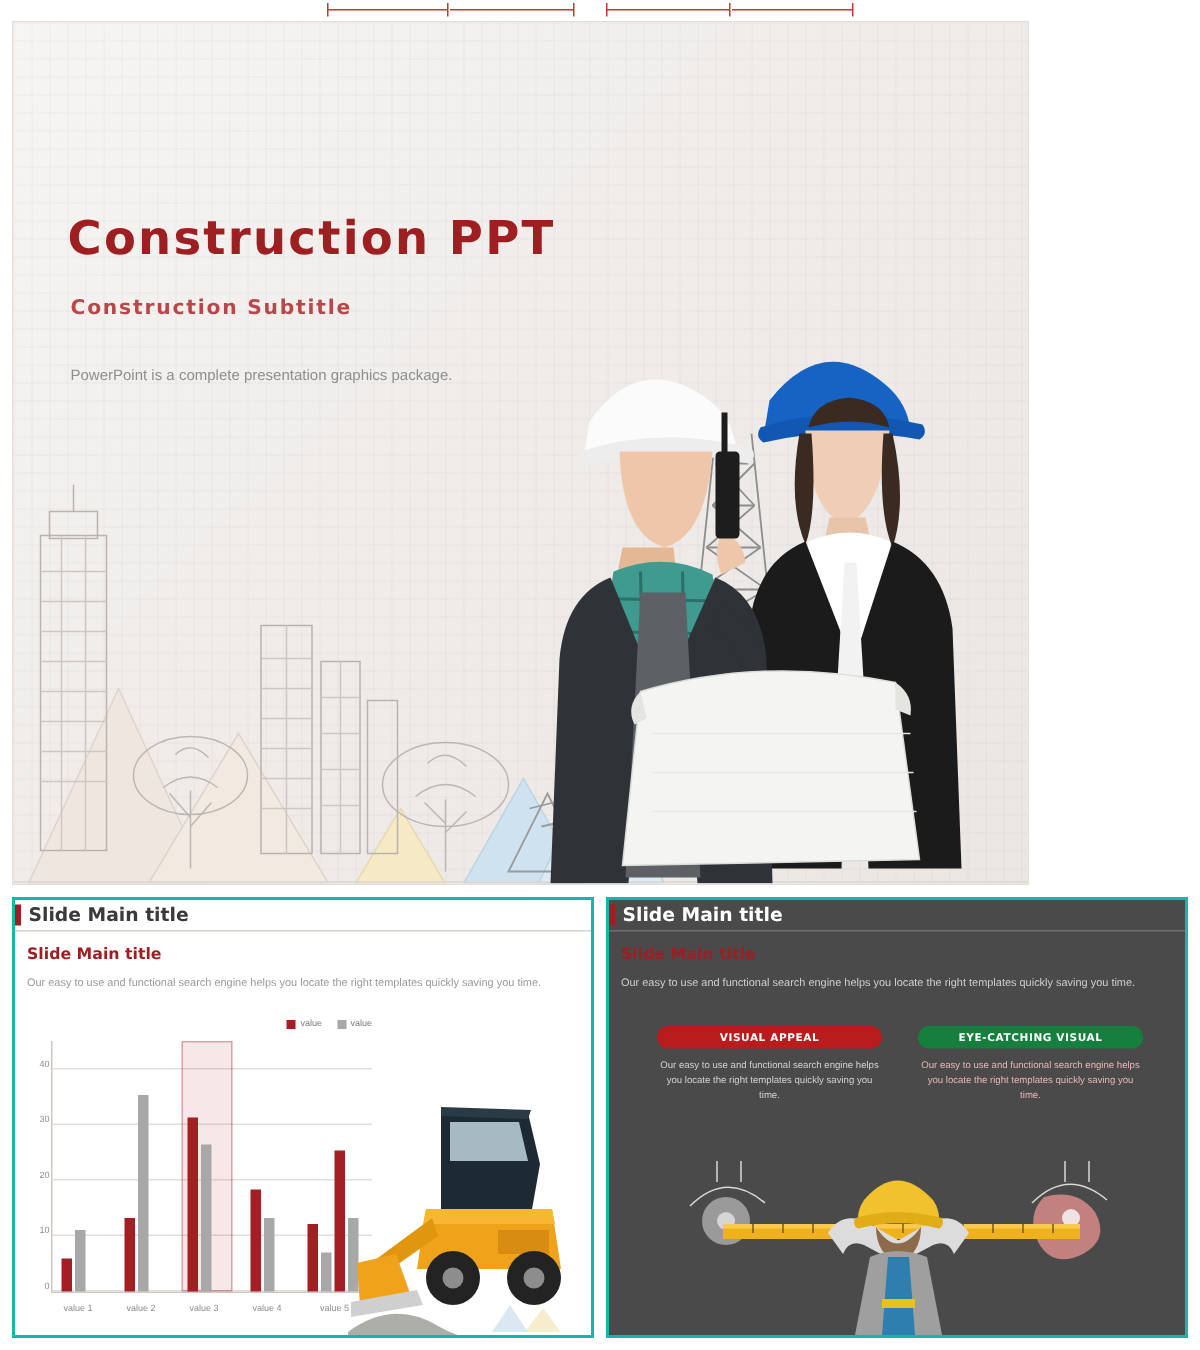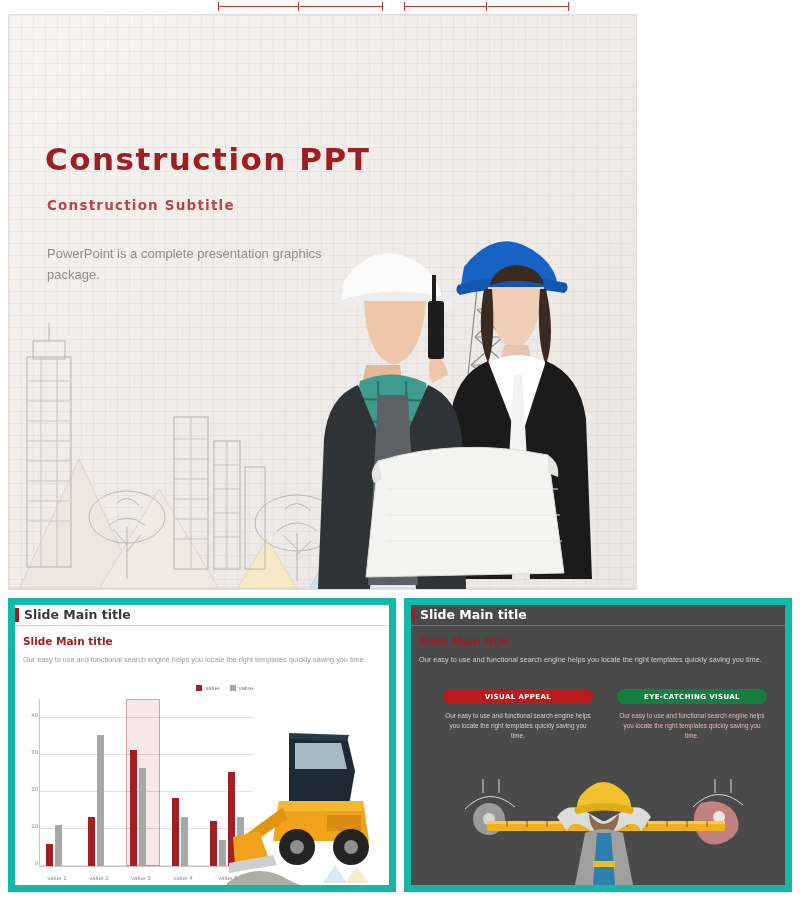--- a/index.html
+++ b/index.html
@@ -23,21 +23,21 @@
   }
   .ruler .seg {
     position: absolute; top: 6px; height: 1px; background: #c0392b;
   }
   .ruler .pin {
     position: absolute; top: 2px; width: 1px; height: 9px; background: #c0392b;
   }
 
   
   .hero {
-    position: absolute; left: 8px; top: 14px; width: 629px; height: 576px;
+    position: absolute; left: 8px; top: 14px; width: 678px; height: 576px;
     background:
       linear-gradient(135deg,#f7f5f3 0%,#efecea 45%,#e9e6e3 100%);
     border: 1px solid #e3dedb;
     overflow: hidden;
   }
   .grid-overlay {
     position: absolute; inset: 0;
     background-image:
       linear-gradient(to right, rgba(180,170,170,.13) 1px, transparent 1px),
       linear-gradient(to bottom, rgba(180,170,170,.13) 1px, transparent 1px);
@@ -51,35 +51,35 @@
     font-family: "DejaVu Sans", sans-serif;
   }
   .hero-sub {
     position: absolute; left: 38px; top: 182px;
     font-size: 13.5px; font-weight: bold; color: #b9474a;
     letter-spacing: 1.2px;
     font-family: "DejaVu Sans", sans-serif;
   }
   .hero-body {
     position: absolute; left: 38px; top: 228px; width: 330px;
-    font-size: 13px; color: #8e8e8e; line-height: 1.65;
+    font-size: 10px; color: #8e8e8e; line-height: 1.65;
   }
 
   
   .scenery { position: absolute; left: 0; bottom: 0; width: 784px; height: 300px; }
 
   
   .people {
     position: absolute; right: 24px; bottom: 0; width: 330px; height: 400px;
   }
 
   
   .slide {
     position: absolute; top: 598px; width: 388px; height: 294px;
-    border: 7px solid #14b8a6;
+    border: 2px solid #14b8a6;
     overflow: hidden;
   }
   .slide-left  { left: 8px;  background: #ffffff; }
   .slide-right { left: 404px; background: #4a4a4a; }
 
   .slide-hd {
     position: absolute; left: 0; top: 0; width: 100%; height: 20px;
   }
   .hd-bar {
     position: absolute; left: 0; top: 3px; width: 4px; height: 14px;

